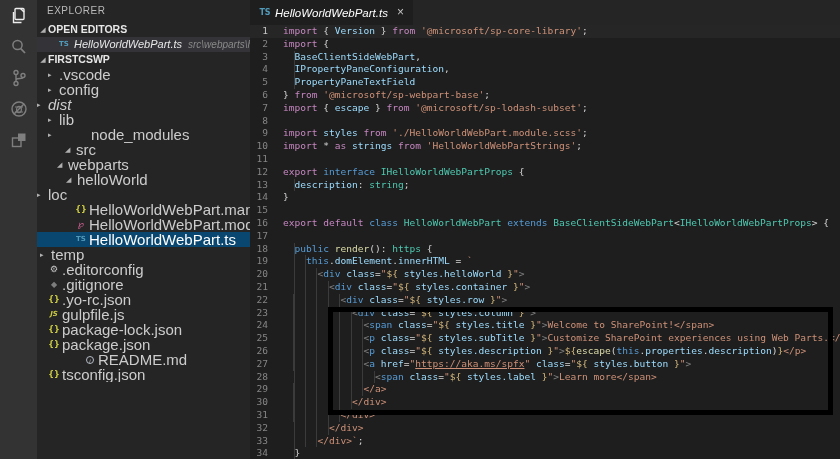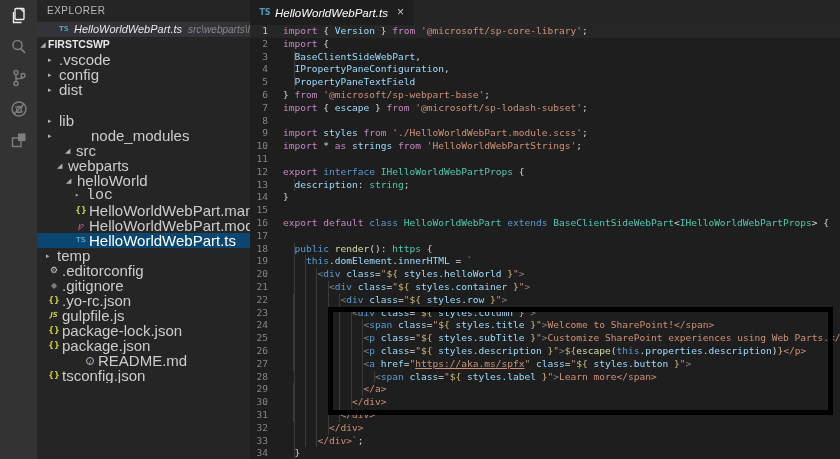--- a/index.html
+++ b/index.html
@@ -103,80 +103,84 @@
       <svg width="20" height="20" viewBox="0 0 20 20">
         <rect x="3.5" y="8" width="8.5" height="8.5" fill="none" stroke="#7f7f7f" stroke-width="1.4"></rect>
         <rect x="9" y="3.5" width="7.5" height="7.5" fill="#7f7f7f"></rect>
       </svg>
     </div>
   </div>
 
   <div class="sidebar">
     <div class="sb-title">EXPLORER</div>
 
+    <div class="sec-header">
+      <span class="sec-twisty">◢</span>
+      <span>OPEN EDITORS</span>
+    </div>
     <div class="oe-item">
       <span class="fi fi-ts">TS</span>
       <span class="oe-name">HelloWorldWebPart.ts</span>
       <span class="oe-path">src\webparts\helloWorld</span>
     </div>
 
     <div class="sec-header">
       <span class="sec-twisty">◢</span>
       <span>FIRSTCSWP</span>
     </div>
     <div class="tree">
         <div class="trow" style="padding-left: 11px;">
           <span class="twisty">▸</span>
           <span class="tlabel">.vscode</span>
         </div>
         <div class="trow" style="padding-left: 11px;">
           <span class="twisty">▸</span>
           <span class="tlabel">config</span>
         </div>
-        <div class="trow" style="padding-left: 11px;">
+        <div class="trow" style=" font-style: italic;">
           <span class="twisty">▸</span>
           <span class="tlabel">dist</span>
         </div>
-        <div class="trow" style="padding-left: 11px; margin-top: 16px;">
+        <div class="trow" style="padding-left: 11px;">
           <span class="twisty">▸</span>
           <span class="tlabel">lib</span>
         </div>
         <div class="trow" style="padding-left: 11px; gap: 32px;">
           <span class="twisty">▸</span>
           <span class="tlabel">node_modules</span>
         </div>
         <div class="trow" style="padding-left: 28px;">
           <span class="twisty">◢</span>
           <span class="tlabel">src</span>
         </div>
         <div class="trow" style="padding-left: 20px;">
           <span class="twisty">◢</span>
           <span class="tlabel">webparts</span>
         </div>
         <div class="trow" style="padding-left: 29px;">
           <span class="twisty">◢</span>
           <span class="tlabel">helloWorld</span>
         </div>
-        <div class="trow" style="padding-left: 38px; font-family: Liberation Mono, monospace;">
+        <div class="trow" style="">
           <span class="twisty">▸</span>
           <span class="tlabel">loc</span>
         </div>
         <div class="trow" style="padding-left: 38px;">
           <span class="fi fi-json">{}</span>
           <span class="tlabel">HelloWorldWebPart.manifest.json</span>
         </div>
         <div class="trow" style="padding-left: 38px;">
           <span class="fi fi-scss">℘</span>
           <span class="tlabel">HelloWorldWebPart.module.scss</span>
         </div>
         <div class="trow sel" style="padding-left: 38px;">
           <span class="fi fi-ts">TS</span>
           <span class="tlabel">HelloWorldWebPart.ts</span>
         </div>
-        <div class="trow" style="padding-left: 9px;">
+        <div class="trow" style="padding-left: 3px;">
           <span class="twisty">▸</span>
           <span class="tlabel">temp</span>
         </div>
         <div class="trow" style="padding-left: 11px;">
           <span class="fi fi-gear">⚙</span>
           <span class="tlabel">.editorconfig</span>
         </div>
         <div class="trow" style="padding-left: 11px;">
           <span class="fi fi-diamond">◆</span>
           <span class="tlabel">.gitignore</span>

